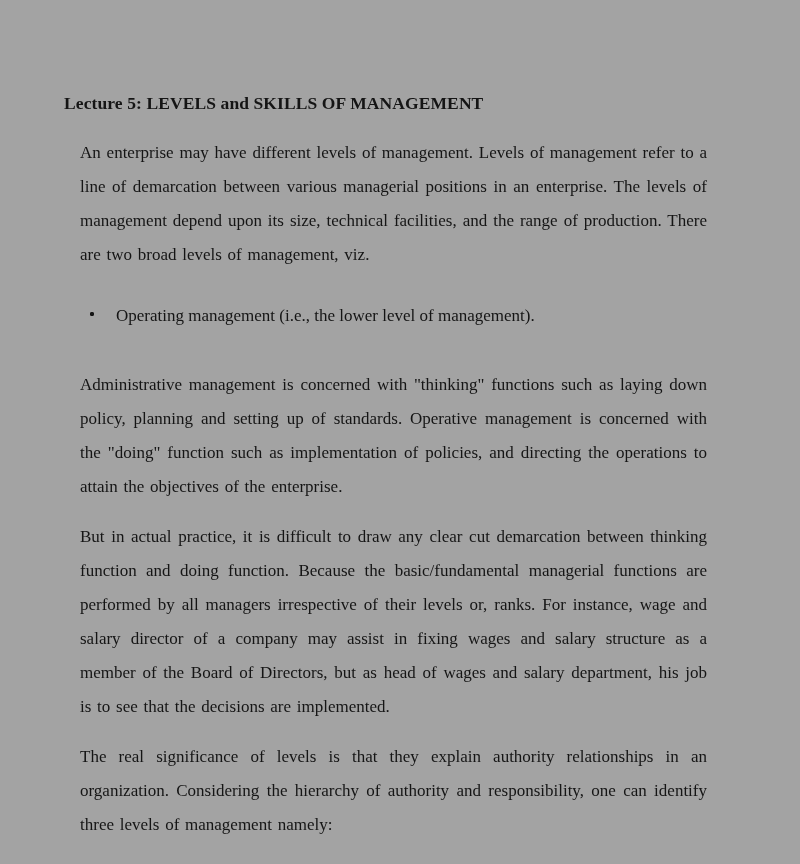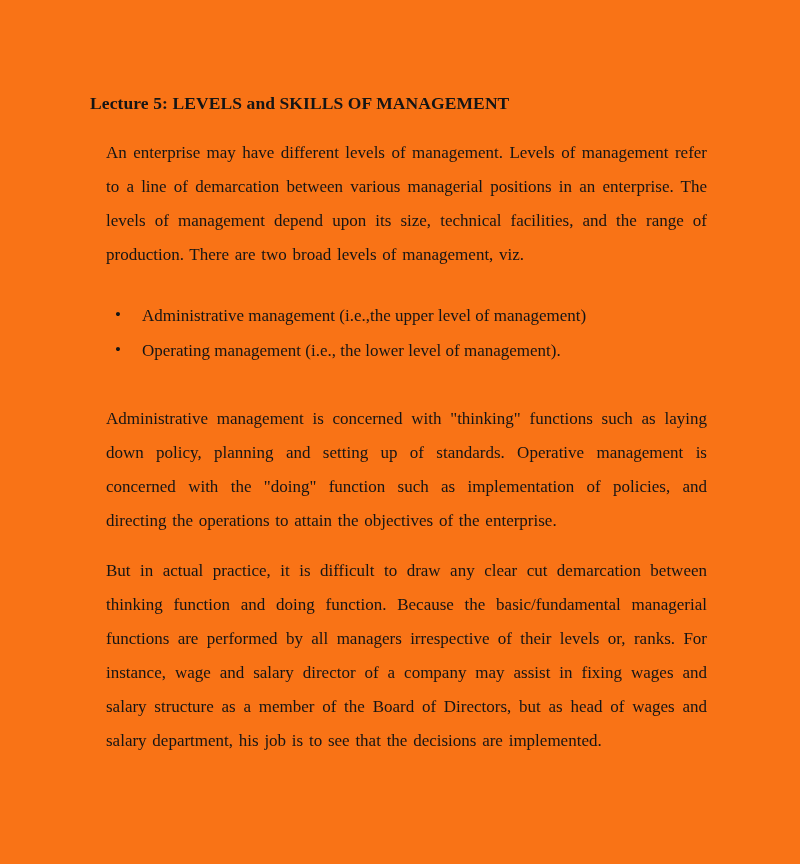--- a/index.html
+++ b/index.html
@@ -5,26 +5,26 @@
   html, body {
     margin: 0;
     padding: 0;
     background: #ffffff;
   }
   .page {
     position: relative;
     width: 800px;
     height: 864px;
     box-sizing: border-box;
-    background: #f97316;
+    background: #a3a3a3;
     color: #151515;
     font-family: "Liberation Serif", "DejaVu Serif", serif;
     font-size: 17px;
     line-height: 34px;
-    padding: 86px 77px 0 90px;
+    padding: 86px 77px 0 64px;
     overflow: hidden;
   }
   .doc-title {
     margin: 0;
     font-size: 17.5px;
     font-weight: bold;
     line-height: 34px;
     letter-spacing: 0.1px;
     white-space: nowrap;
   }
@@ -56,26 +56,26 @@
 
 <div class="page">
 
   <h1 class="doc-title">Lecture 5: LEVELS and SKILLS OF MANAGEMENT</h1>
 
   <p class="para">An enterprise may have different levels of management. Levels of management refer to a line of demarcation between various managerial positions in an enterprise. The levels of management depend upon its size, technical facilities, and the range of production. There are two broad levels of management, viz.</p>
 
   <ul class="bullet-list">
     <li>
       <span class="bullet-glyph">•</span>
-      <span>Administrative management (i.e.,the upper level of management)</span>
     </li>
     <li>
       <span class="bullet-glyph">•</span>
       <span>Operating management (i.e., the lower level of management).</span>
     </li>
   </ul>
 
   <p class="para">Administrative management is concerned with "thinking" functions such as laying down policy, planning and setting up of standards. Operative management is concerned with the "doing" function such as implementation of policies, and directing the operations to attain the objectives of the enterprise.</p>
 
   <p class="para">But in actual practice, it is difficult to draw any clear cut demarcation between thinking function and doing function. Because the basic/fundamental managerial functions are performed by all managers irrespective of their levels or, ranks. For instance, wage and salary director of a company may assist in fixing wages and salary structure as a member of the Board of Directors, but as head of wages and salary department, his job is to see that the decisions are implemented.</p>
 
+  <p class="para">The real significance of levels is that they explain authority relationships in an organization. Considering the hierarchy of authority and responsibility, one can identify three levels of management namely:</p>
 
 </div>
 
 </body></html>

